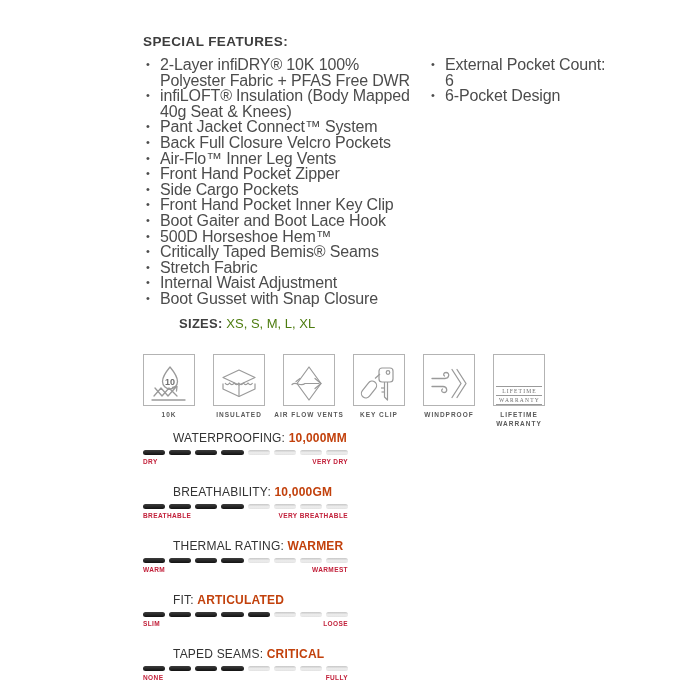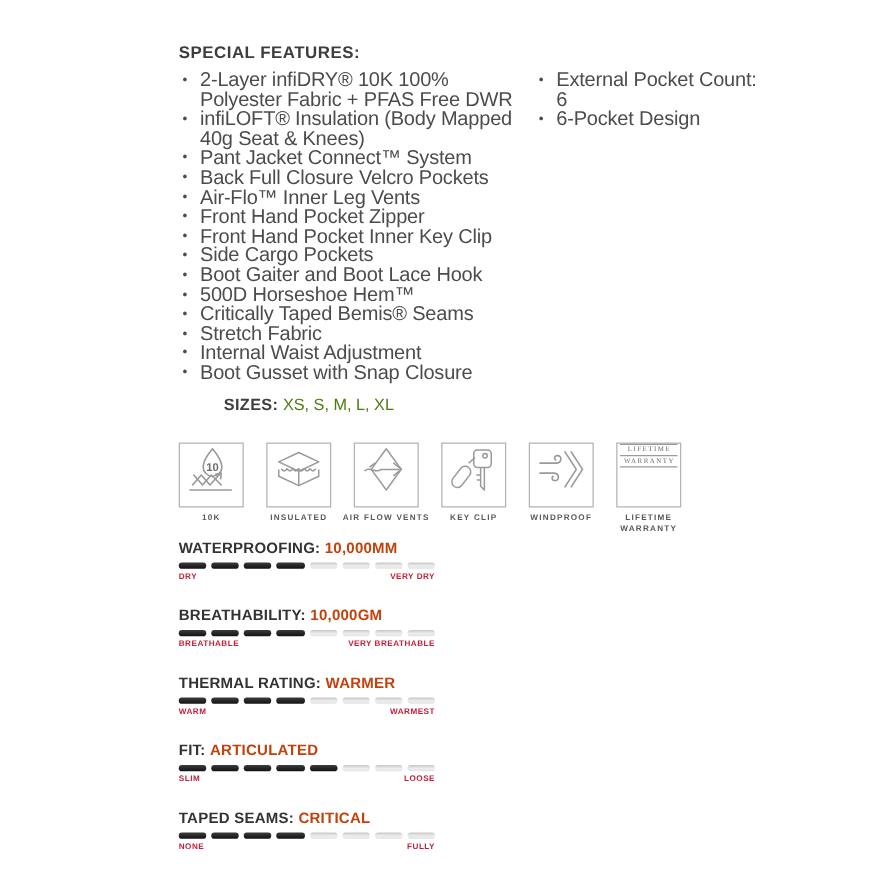--- a/index.html
+++ b/index.html
@@ -25,38 +25,38 @@
   
   .sizes { position:absolute; left:143px; top:316px; font-size:13px; color:#3f3f3f; }
   .sizes .sizes-label { font-weight:700; letter-spacing:.3px;margin-left:36px; }
   .sizes .sizes-value { font-weight:400; color:#4d7c0f; }
 
   
   .badges { position:absolute; left:143px; top:354px; display:flex; gap:18px; }
   .badge { width:52px; display:flex; flex-direction:column; align-items:center; }
   .badge-box {
     width:52px; height:52px; border:1px solid #b3b3b3; background:#fff;
-    display:flex; align-items:flex-start; justify-content:center;
+    display:flex; align-items:flex-end; justify-content:center;
   }
   .badge-label {
     width:80px; margin-top:5px; text-align:center;
     font-size:6.5px; font-weight:600; letter-spacing:1px; line-height:8.5px; color:#595959;
   }
   .badge svg { display:block; }
   .stamp {
     font-family:"Liberation Serif", serif; font-size:5.5px; letter-spacing:1.2px;
     color:#6e6e6e; text-align:center; border-top:1px solid #9a9a9a;
   }
   .stamp .stamp-line { border-bottom:1px solid #9a9a9a; padding:1px 2px 1px 3px; white-space:nowrap; }
 
   
   .ratings { position:absolute; left:143px; top:431px; width:205px; }
   .rating-block { margin-bottom:20px; }
   .rating-title { font-size:12px; letter-spacing:.2px; color:#333; white-space:nowrap; }
-  .rating-title .rating-label { font-weight:700; }
+  .rating-title .rating-label { font-weight:400;margin-left:30px; }
   .rating-title .rating-value { font-weight:700; color:#c2410c; }
   .rating-bar { display:flex; gap:4px; width:205px; margin-top:5px; }
   .seg { flex:1; height:5px; border-radius:2.5px; }
   .seg-filled { background:linear-gradient(180deg,#3c3c3c 0%,#121212 100%); }
   .seg-empty  { background:linear-gradient(180deg,#c6c6c6 0%,#eeeeee 55%,#e2e2e2 100%); }
   .rating-scale { display:flex; justify-content:space-between; margin-top:3px; }
   .rating-scale span {
     font-size:6.5px; font-weight:700; letter-spacing:.4px; color:#c2203a;
   }
 </style>
@@ -68,22 +68,22 @@
   <section class="features">
     <div class="features-heading">SPECIAL FEATURES:</div>
     <div class="features-cols">
       <ul class="feature-list left-list">
         <li>2-Layer infiDRY® 10K 100% Polyester Fabric + PFAS Free DWR</li>
         <li>infiLOFT® Insulation (Body Mapped 40g Seat &amp; Knees)</li>
         <li>Pant Jacket Connect™ System</li>
         <li>Back Full Closure Velcro Pockets</li>
         <li>Air-Flo™ Inner Leg Vents</li>
         <li>Front Hand Pocket Zipper</li>
+        <li>Side Cargo Pockets</li>
         <li>Front Hand Pocket Inner Key Clip</li>
-        <li>Side Cargo Pockets</li>
         <li>Boot Gaiter and Boot Lace Hook</li>
         <li>500D Horseshoe Hem™</li>
         <li>Critically Taped Bemis® Seams</li>
         <li>Stretch Fabric</li>
         <li>Internal Waist Adjustment</li>
         <li>Boot Gusset with Snap Closure</li>
       </ul>
       <ul class="feature-list right-list">
         <li>External Pocket Count: 6</li>
         <li>6-Pocket Design</li>

